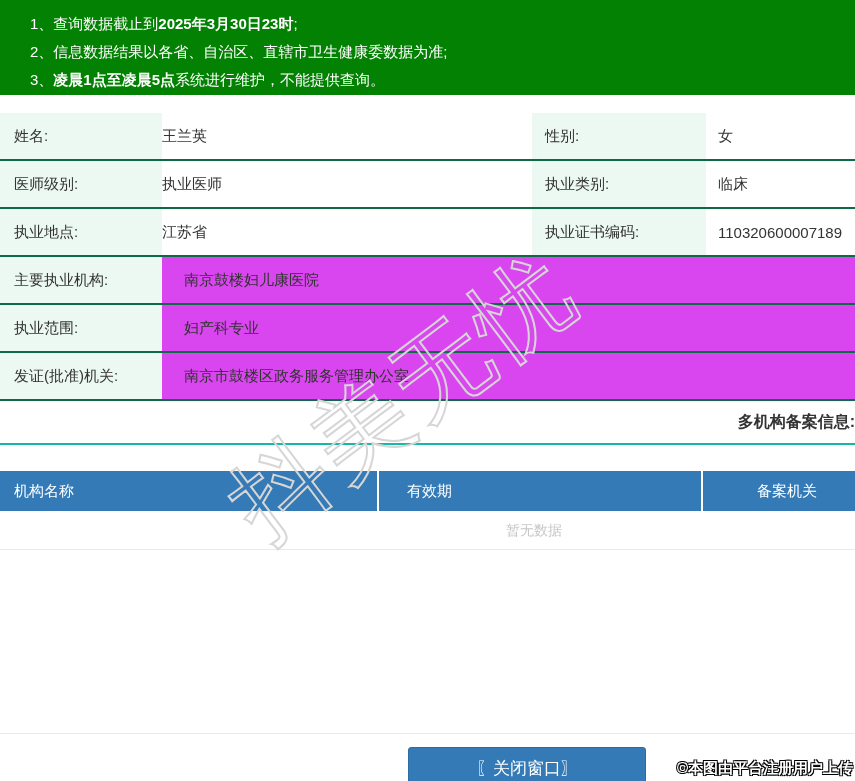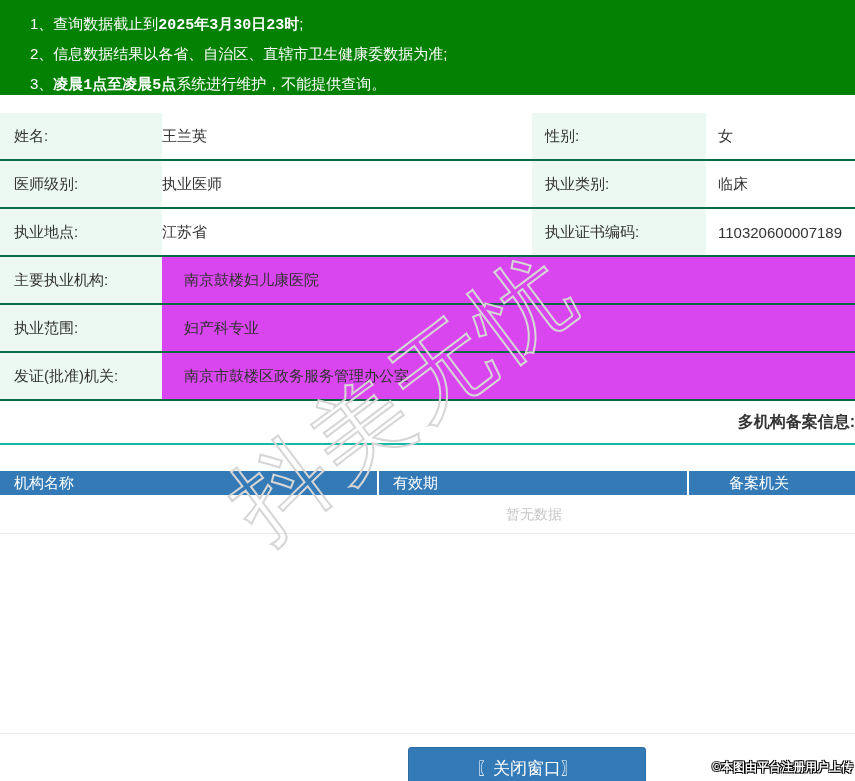--- a/index.html
+++ b/index.html
@@ -13,21 +13,21 @@
   
   .banner {
     width: 855px; height: 95px;
     background: #028102;
     box-sizing: border-box;
     padding: 10px 0 0 30px;
     color: #ffffff;
     font-size: 15px;
     line-height: 28px;
   }
-  .notice-line b { font-weight: bold; font-family: Liberation Mono, monospace; }
+  .notice-line b { font-weight: bold; }
   
   .info-table {
     margin-top: 18px;
     width: 855px;
     color: #333333;
     font-size: 15px;
   }
   .info-row {
     display: flex;
     height: 46px;
@@ -47,24 +47,25 @@
     text-align: right;
     padding-left: 104px;
     font-weight: bold;
     font-size: 16px;
     color: #333333;
     border-bottom: 2px solid #14b8a6;
   }
   .filing-header {
     margin-top: 26px;
     display: flex;
-    height: 24px;
+    height: 40px;
     background: #337ab7;
     color: #ffffff;
     font-size: 15px;
+    gap: 14px;
   }
   .fh-cell { box-sizing: border-box; display: flex; align-items: center; padding-left: 14px; }
   .fh-1 { width: 379px; border-right: 2px solid #ffffff; }
   .fh-2 { width: 310px; border-right: 2px solid #ffffff; }
   .fh-3 { flex: 1; padding-left: 40px; }
   .empty-row {
     height: 38px; line-height: 38px;
     border-bottom: 1px solid #e9e9e9;
   }
   .empty-text {
@@ -90,21 +91,21 @@
     border: 1px solid #2e6da4;
     border-radius: 3px;
     color: #ffffff;
     font-size: 17px;
     font-family: "Liberation Sans", "DejaVu Sans", sans-serif;
     cursor: pointer;
   }
   .copyright {
     position: absolute;
     right: 2px; top: 759px;
-    font-size: 12px;
+    font-size: 15px;
     font-weight: bold;
     color: #ffffff;
     text-shadow: -1px -1px 0 #000, 1px -1px 0 #000, -1px 1px 0 #000, 1px 1px 0 #000;
     white-space: nowrap;
   }
   
   .watermark {
     position: absolute;
     left: 198px; top: 332px;
     width: 450px; height: 100px;

